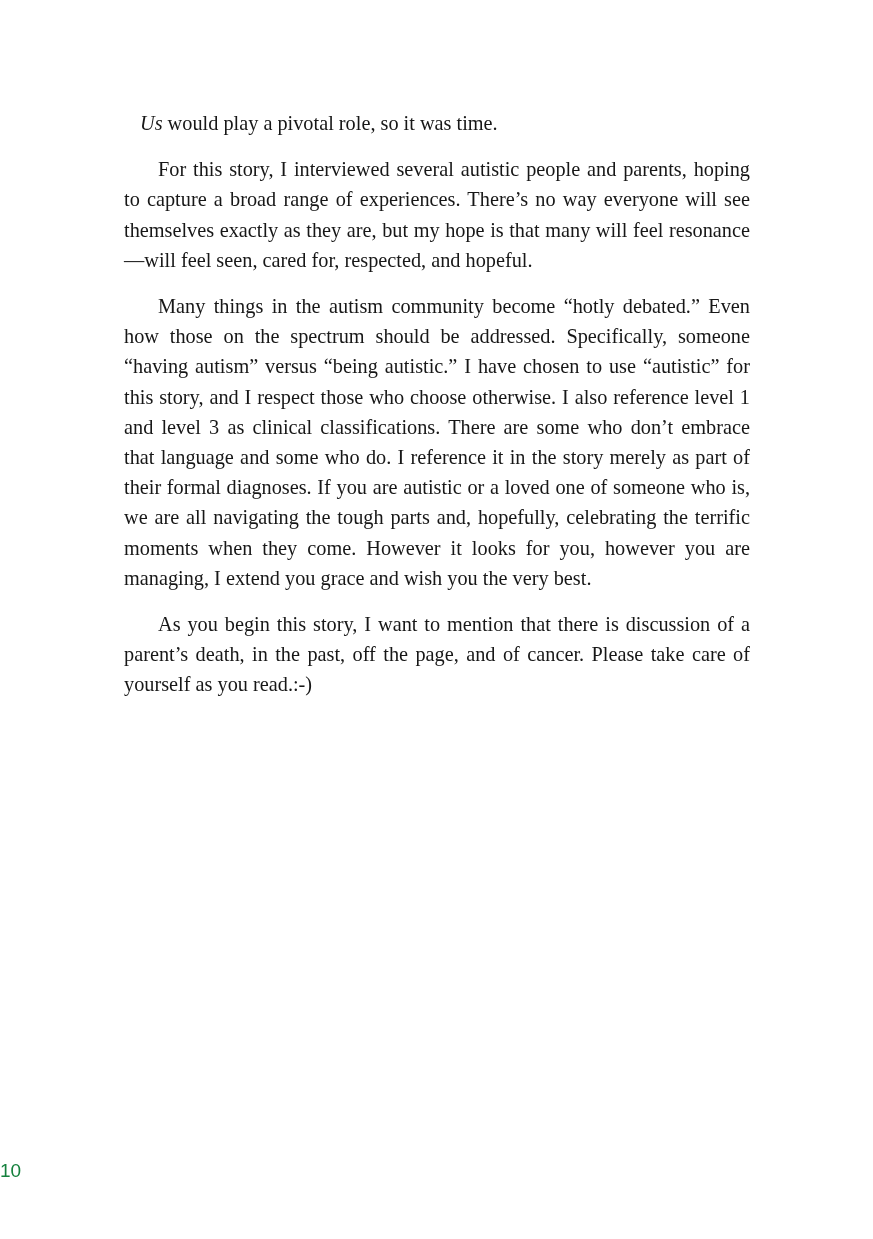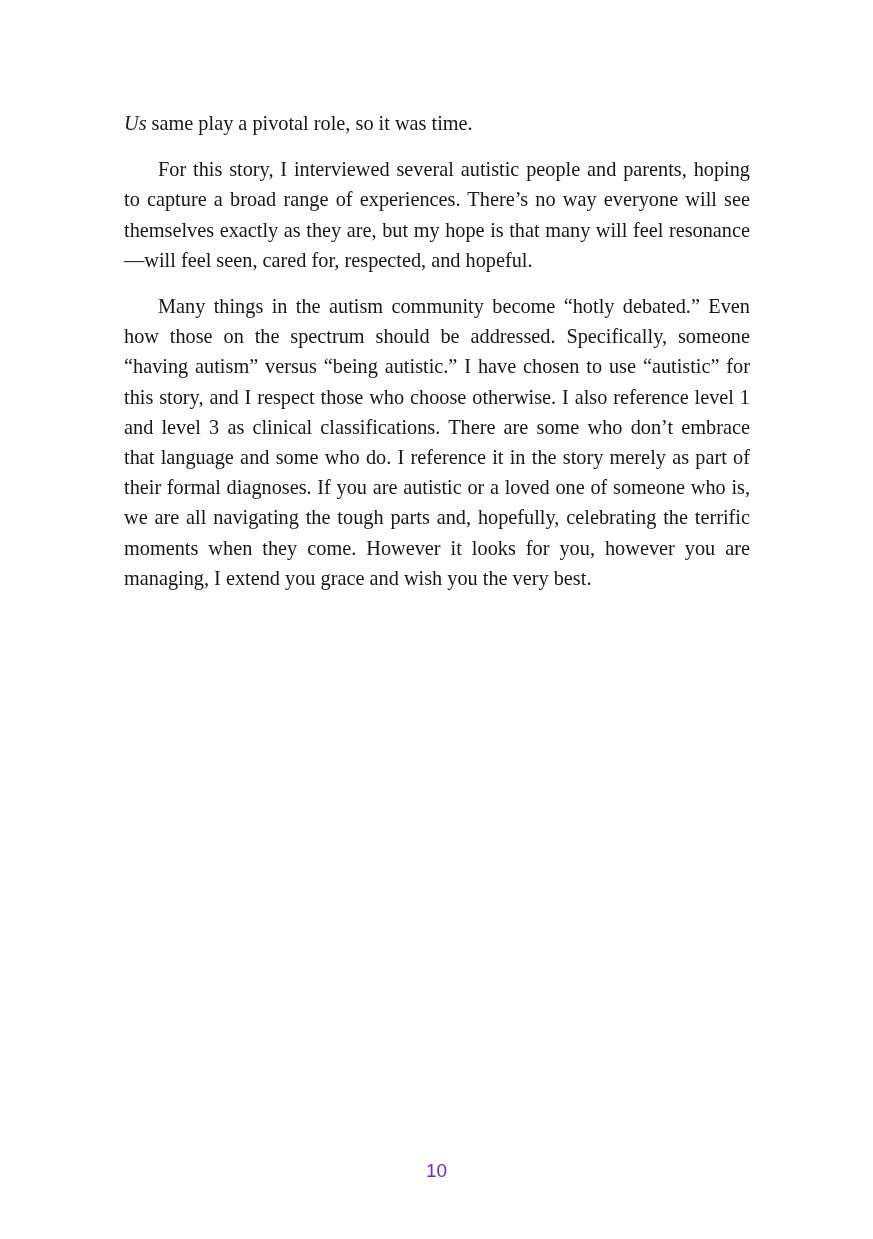--- a/index.html
+++ b/index.html
@@ -36,44 +36,45 @@
     text-align: justify;
     text-justify: inter-word;
     hyphens: none;
     color: #171717;
   }
   .para.indent {
     text-indent: 34px;
     margin-top: 16px;
   }
   .para em {
+    margin-left: 16px;
   }
   .page-number {
     position: absolute;
     left: 0;
     right: 0;
     top: 1160px;
-    text-align: center;
     font-family: "Liberation Sans", sans-serif;
     font-size: 19px;
-    color: #6d28d9;
+    color: #15803d;
   }
 </style>
 </head>
 <body>
 
 <div class="page">
 
   <div class="text-block">
 
-    <p class="para"><em>Us</em><span> same play a pivotal role, so it was time.</span></p>
+    <p class="para"><em>Us</em><span> would play a pivotal role, so it was time.</span></p>
 
     <p class="para indent">For this story, I interviewed several autistic people and parents, hoping to capture a broad range of experiences. There’s no way everyone will see themselves exactly as they are, but my hope is that many will feel resonance—will feel seen, cared for, respected, and hopeful.</p>
 
     <p class="para indent">Many things in the autism community become “hotly debated.” Even how those on the spectrum should be addressed. Specifically, someone “having autism” versus “being autistic.” I have chosen to use “autistic” for this story, and I respect those who choose otherwise. I also reference level 1 and level 3 as clinical classifications. There are some who don’t embrace that language and some who do. I reference it in the story merely as part of their formal diagnoses. If you are autistic or a loved one of someone who is, we are all navigating the tough parts and, hopefully, celebrating the terrific moments when they come. However it looks for you, however you are managing, I extend you grace and wish you the very best.</p>
 
 
+    <p class="para indent">As you begin this story, I want to mention that there is discussion of a parent’s death, in the past, off the page, and of cancer. Please take care of yourself as you read.:-)</p>
 
   </div>
 
   <div class="page-number">10</div>
 
 </div>
 
 </body></html>

